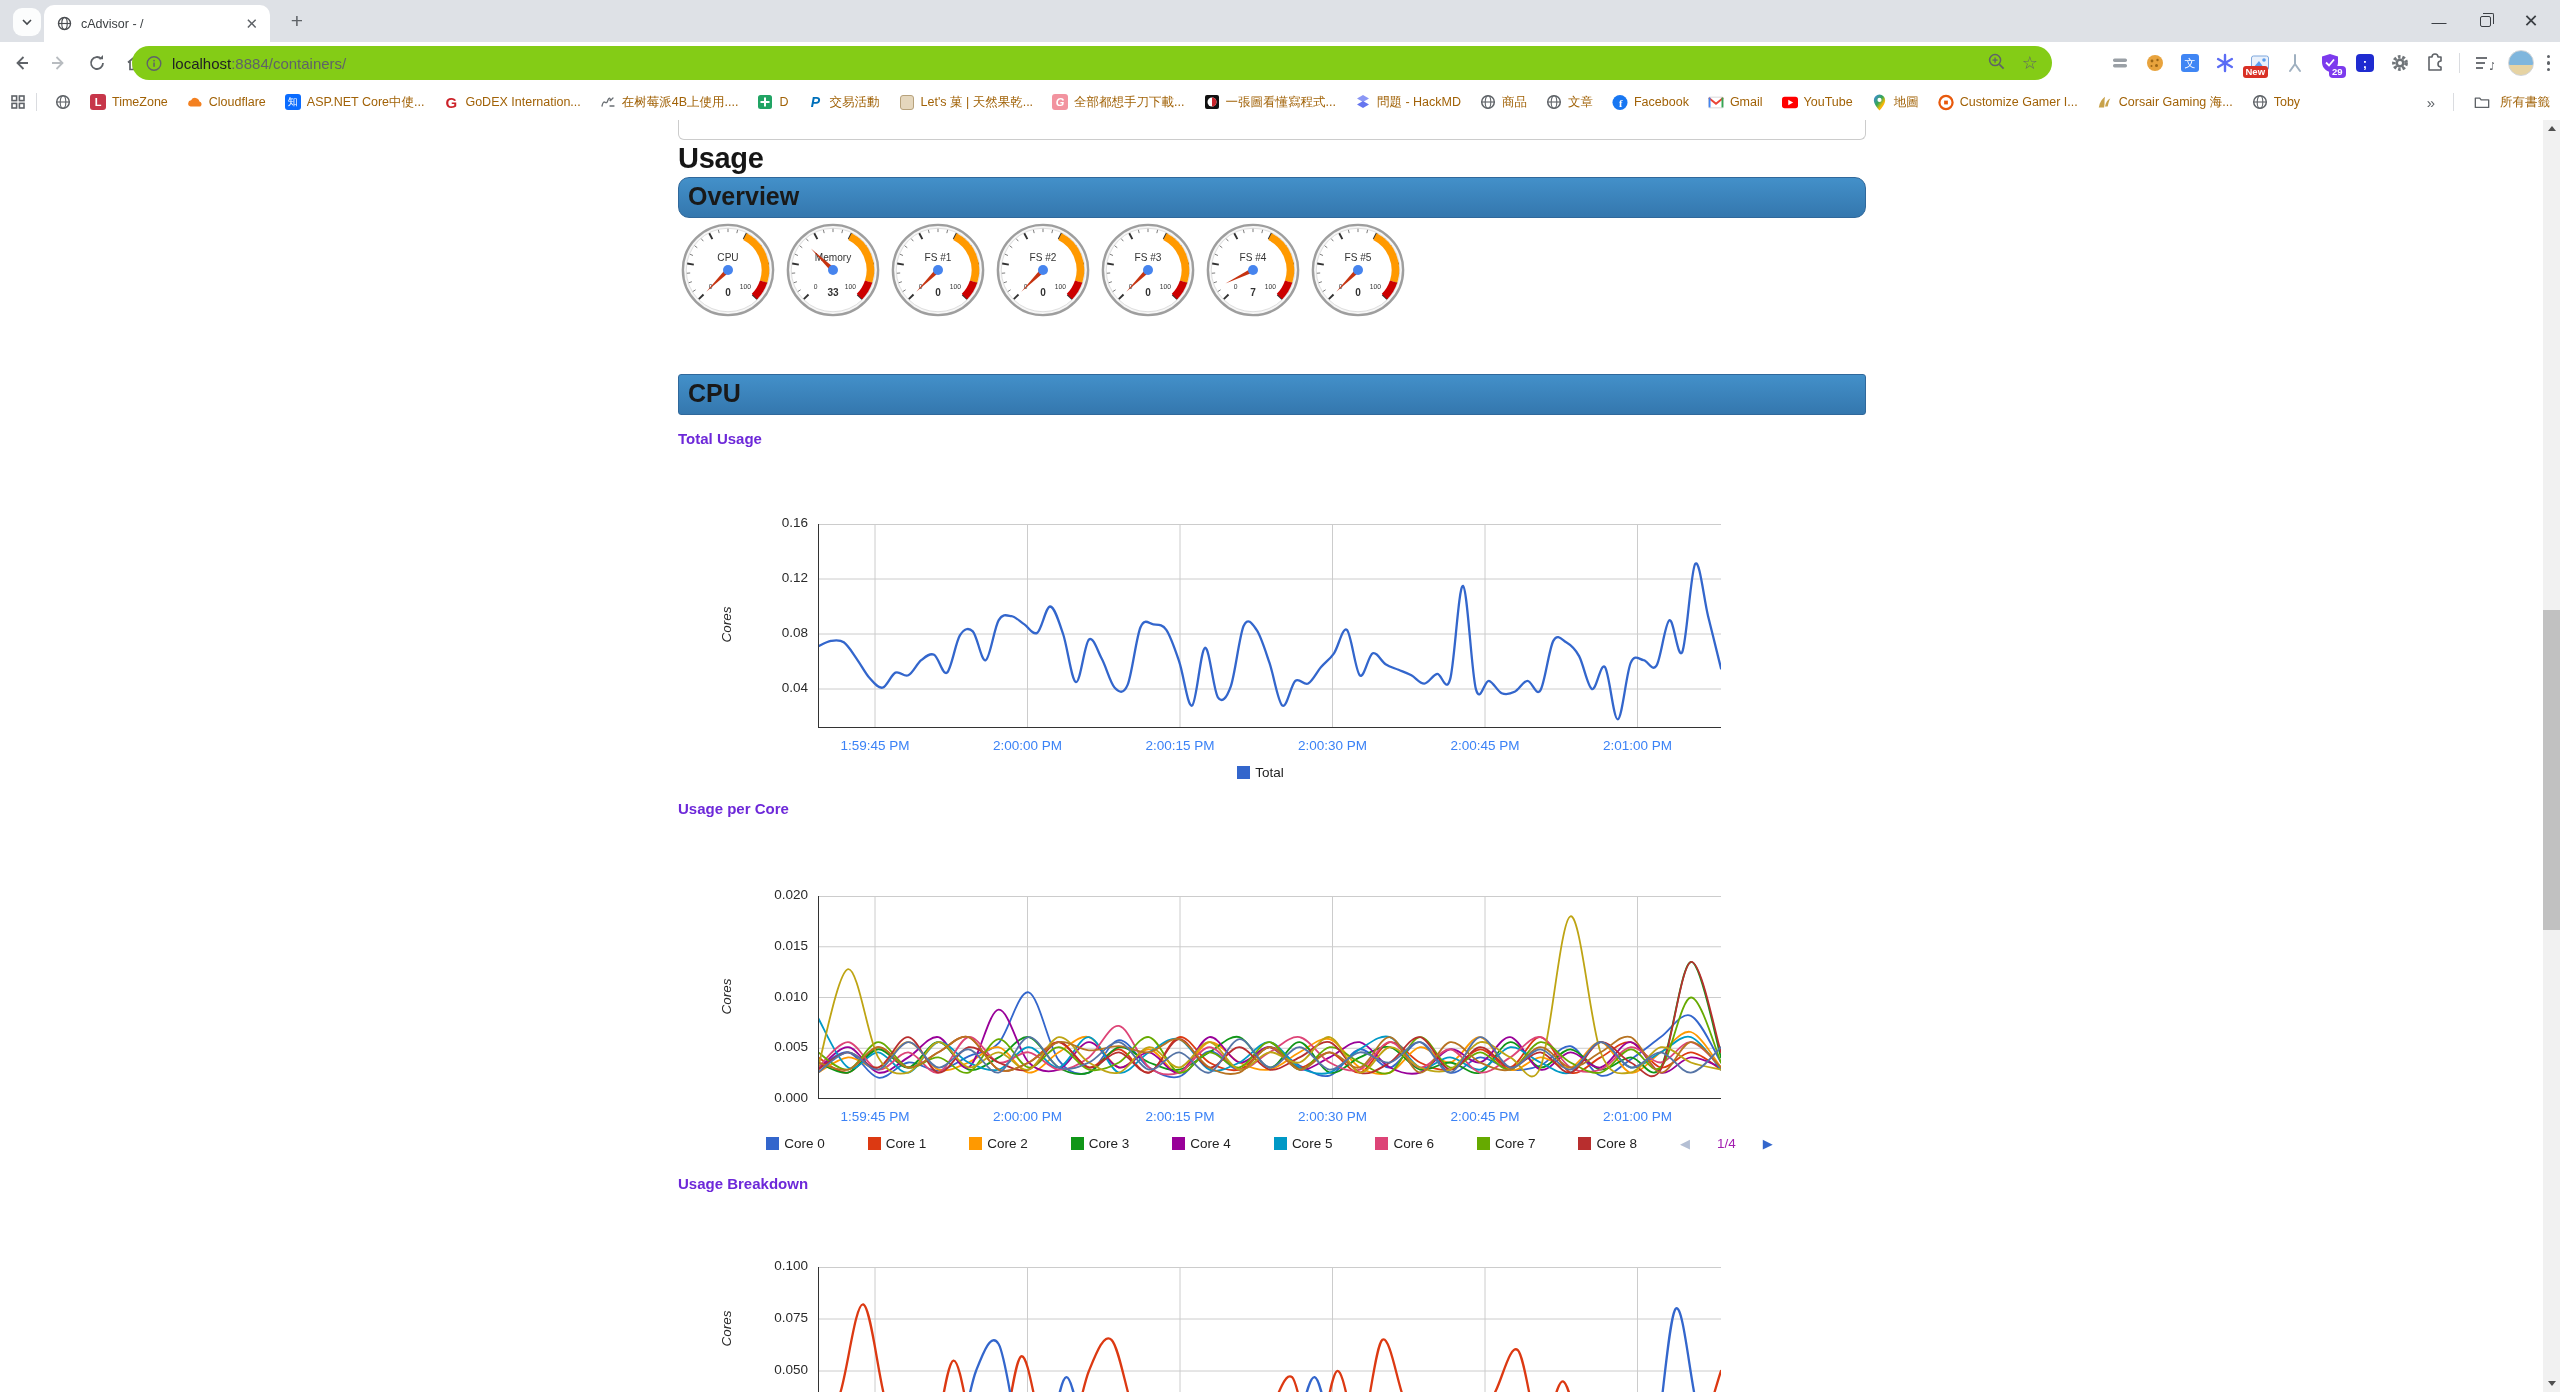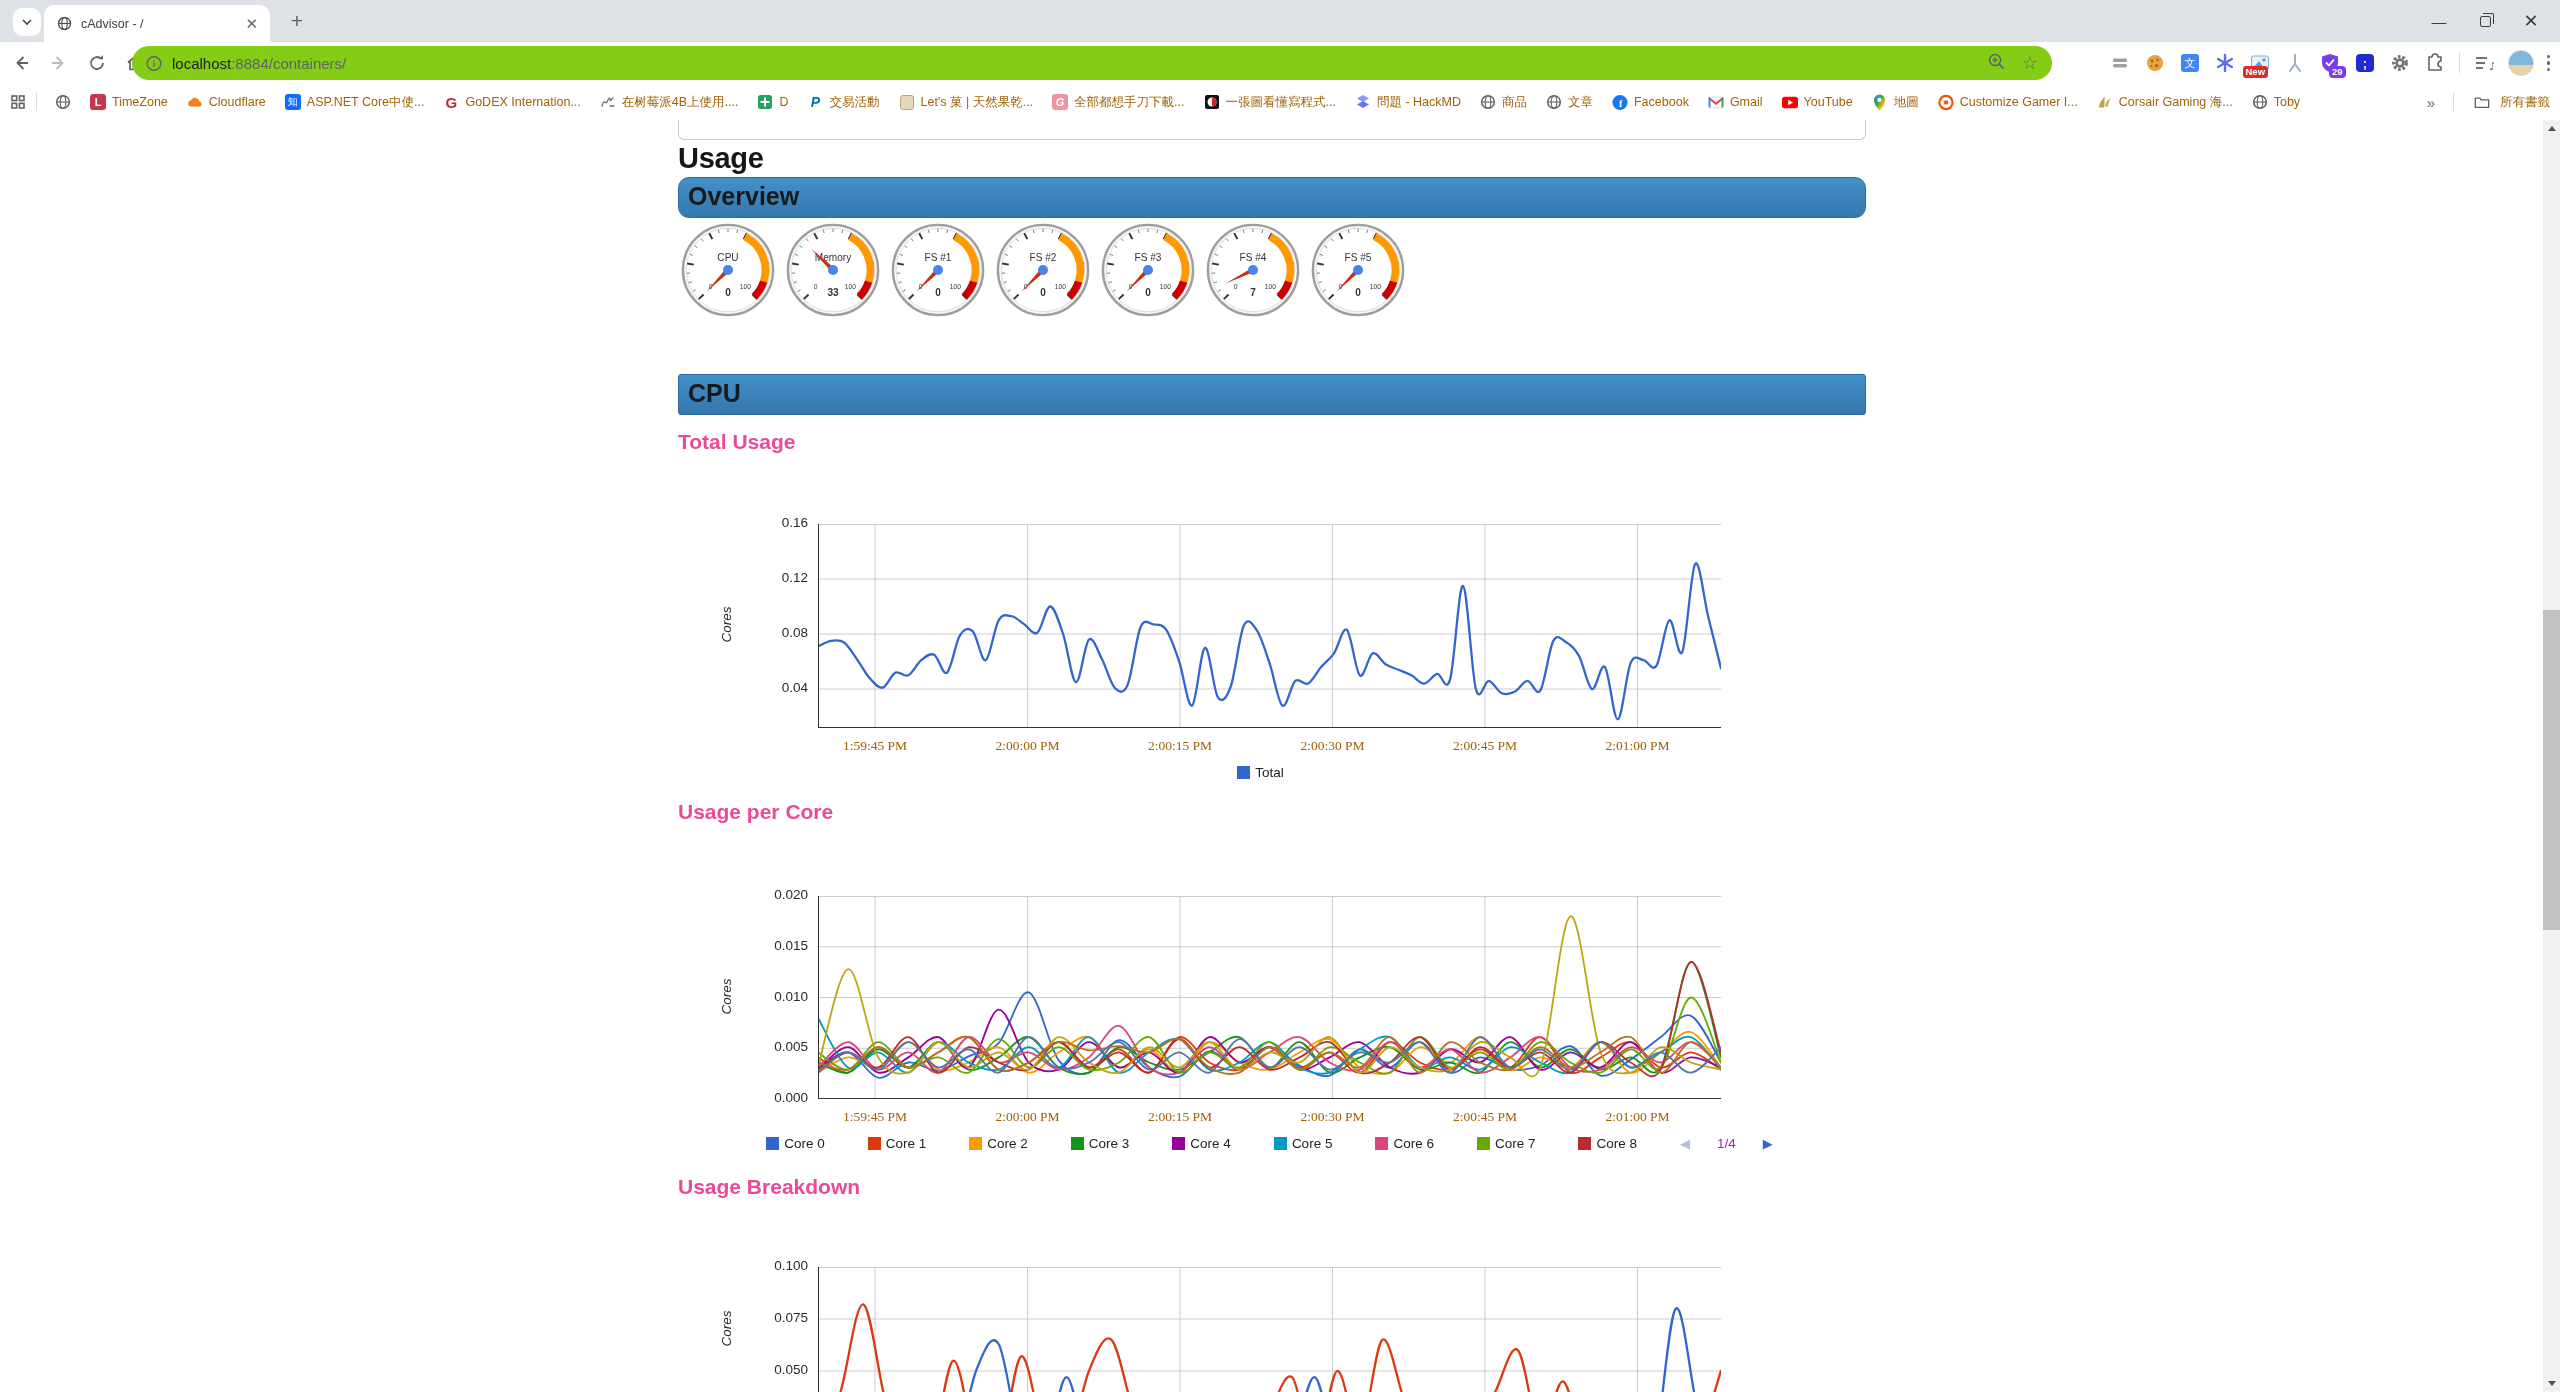--- a/index.html
+++ b/index.html
@@ -54,31 +54,31 @@
   .bm-chevrons { font-size:15px; color:#5f6368; letter-spacing:-2px; }
   .icon16 { width:16px; height:16px; display:inline-flex; align-items:center; justify-content:center;
     font-size:13px; line-height:1; flex:0 0 auto; }
 
   
   .page { position:absolute; top:120px; left:0; width:2560px; height:1272px; background:#fff; }
   .container { position:absolute; left:678px; top:0; width:1188px; height:1272px; }
   .input-remnant { position:absolute; top:0; left:0; width:1188px; height:20px;
     border:1px solid #ccc; border-top:none; border-radius:0 0 6px 6px; }
   .h2 { position:absolute; left:0; font-size:29px; font-weight:bold; color:#161616; letter-spacing:-0.3px; }
-  .h4 { position:absolute; left:0; font-size:21px; font-weight:bold; color:#ec4899; }
+  .h4 { position:absolute; left:0; font-size:15px; font-weight:bold; color:#6d28d9; }
   .section-bar { position:absolute; left:0; width:1188px; height:41px; border-radius:3px;
     background:linear-gradient(#4390c9, #3477ae); border:1px solid #30689b;
     font-size:25px; font-weight:bold; color:#191919; line-height:37px; padding-left:9px; }
   .gauges { position:absolute; left:2px; top:102px; display:flex; gap:9px; }
   .gauge { width:96px; height:96px; }
 
   .chart-wrap { position:absolute; left:0; width:1188px; }
   .ylabel { position:absolute; font-size:13.5px; font-style:italic; color:#2a2a2a; transform:rotate(-90deg); transform-origin:center; }
   .ytick { position:absolute; width:78px; text-align:right; font-size:13.5px; color:#2a2a2a; }
-  .xtick { position:absolute; width:130px; text-align:center; font-size:13.5px; color:#a16207;font-family:Liberation Serif, serif; }
+  .xtick { position:absolute; width:130px; text-align:center; font-size:13.5px; color:#3b82f6; }
   .chart-svg { position:absolute; left:140px; }
   .legend-row { position:absolute; left:140px; width:903px; display:flex; align-items:center; justify-content:center; gap:6px; }
   .legend-item { display:flex; align-items:center; gap:5px; margin-right:18px; }
   .legend-sq { width:13px; height:13px; flex:0 0 auto; }
   .legend-label { font-size:13.5px; color:#222; white-space:nowrap; }
   .pag-prev { color:#b4bfd4; font-size:13px; }
   .pag-next { color:#3366cc; font-size:13px; }
   .pag-text { color:#a21caf; font-size:13.5px; margin:0 2px; }
 
   

